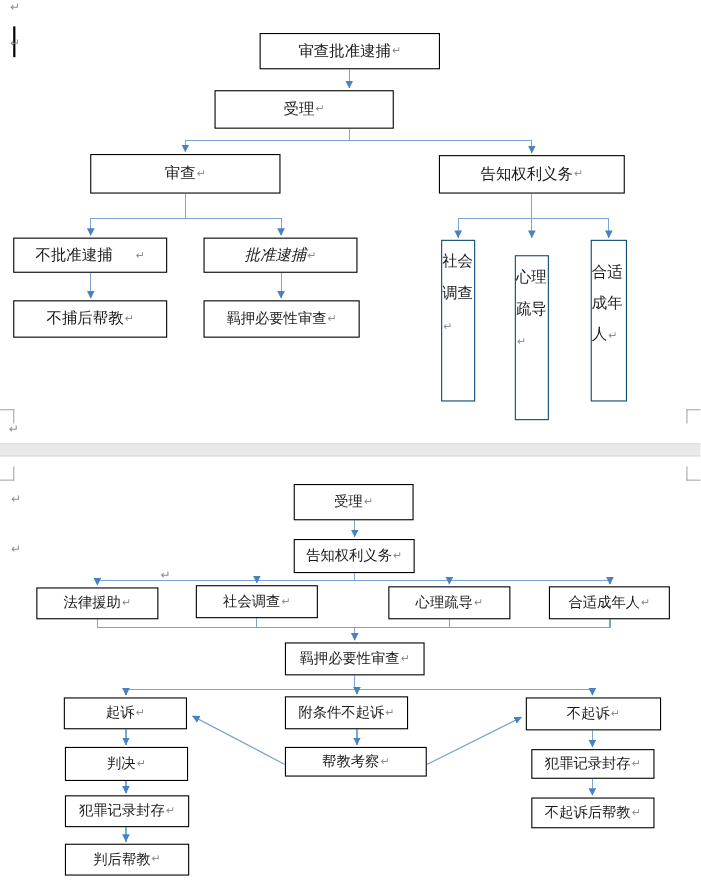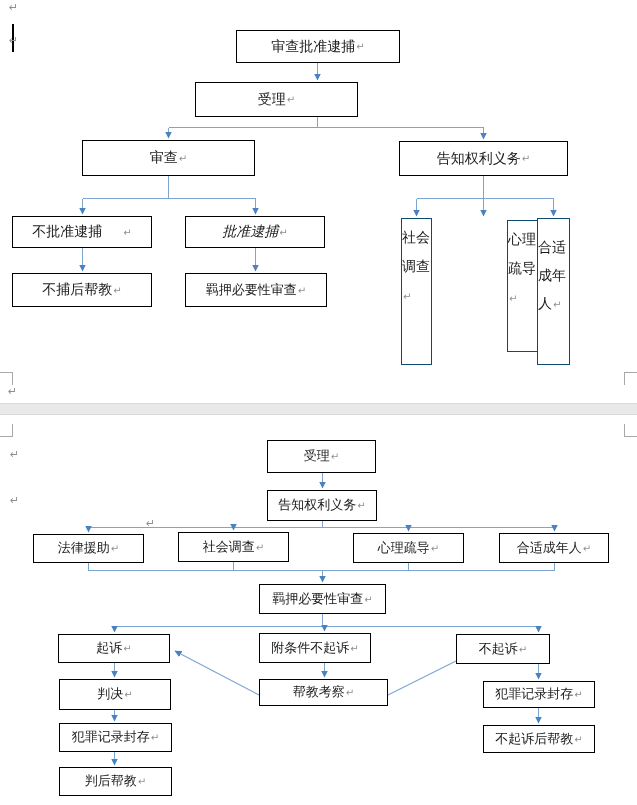--- a/index.html
+++ b/index.html
@@ -135,21 +135,21 @@
     <span>不捕后帮教</span>
       <span class="rm">↵</span>
   </div>
   <div class="box" style="left:185px;top:273px;width:142px;height:34px;font-size:13px;">
     <span>羁押必要性审查</span>
       <span class="rm">↵</span>
   </div>
   <div class="vbox" style="left:401px;top:218px;width:31px;height:147px;">
     <span>社会调查</span><span class="rm">↵</span>
   </div>
-  <div class="vbox" style="left:468px;top:220px;width:31px;height:132px;margin-left:39px;">
+  <div class="vbox" style="left:468px;top:232px;width:31px;height:150px;">
     <span>心理疏导</span><span class="rm">↵</span>
   </div>
   <div class="vbox" style="left:537px;top:218px;width:33px;height:147px;line-height:28px;padding-top:14px;">
     <span>合适成年人</span><span class="rm">↵</span>
   </div>
 
   <div class="box f2" style="left:267px;top:440px;width:109px;height:33px;">
     <span>受理</span>
       <span class="rm">↵</span>
   </div>
@@ -178,21 +178,21 @@
       <span class="rm">↵</span>
   </div>
   <div class="box f2" style="left:58px;top:634px;width:112px;height:29px;">
     <span>起诉</span>
       <span class="rm">↵</span>
   </div>
   <div class="box f2" style="left:259px;top:633px;width:112px;height:30px;">
     <span>附条件不起诉</span>
       <span class="rm">↵</span>
   </div>
-  <div class="box f2" style="left:456px;top:634px;width:94px;height:30px;">
+  <div class="box f2" style="left:478px;top:634px;width:123px;height:30px;">
     <span>不起诉</span>
       <span class="rm">↵</span>
   </div>
   <div class="box f2" style="left:59px;top:679px;width:112px;height:31px;">
     <span>判决</span>
       <span class="rm">↵</span>
   </div>
   <div class="box f2" style="left:259px;top:679px;width:129px;height:27px;">
     <span>帮教考察</span>
       <span class="rm">↵</span>

